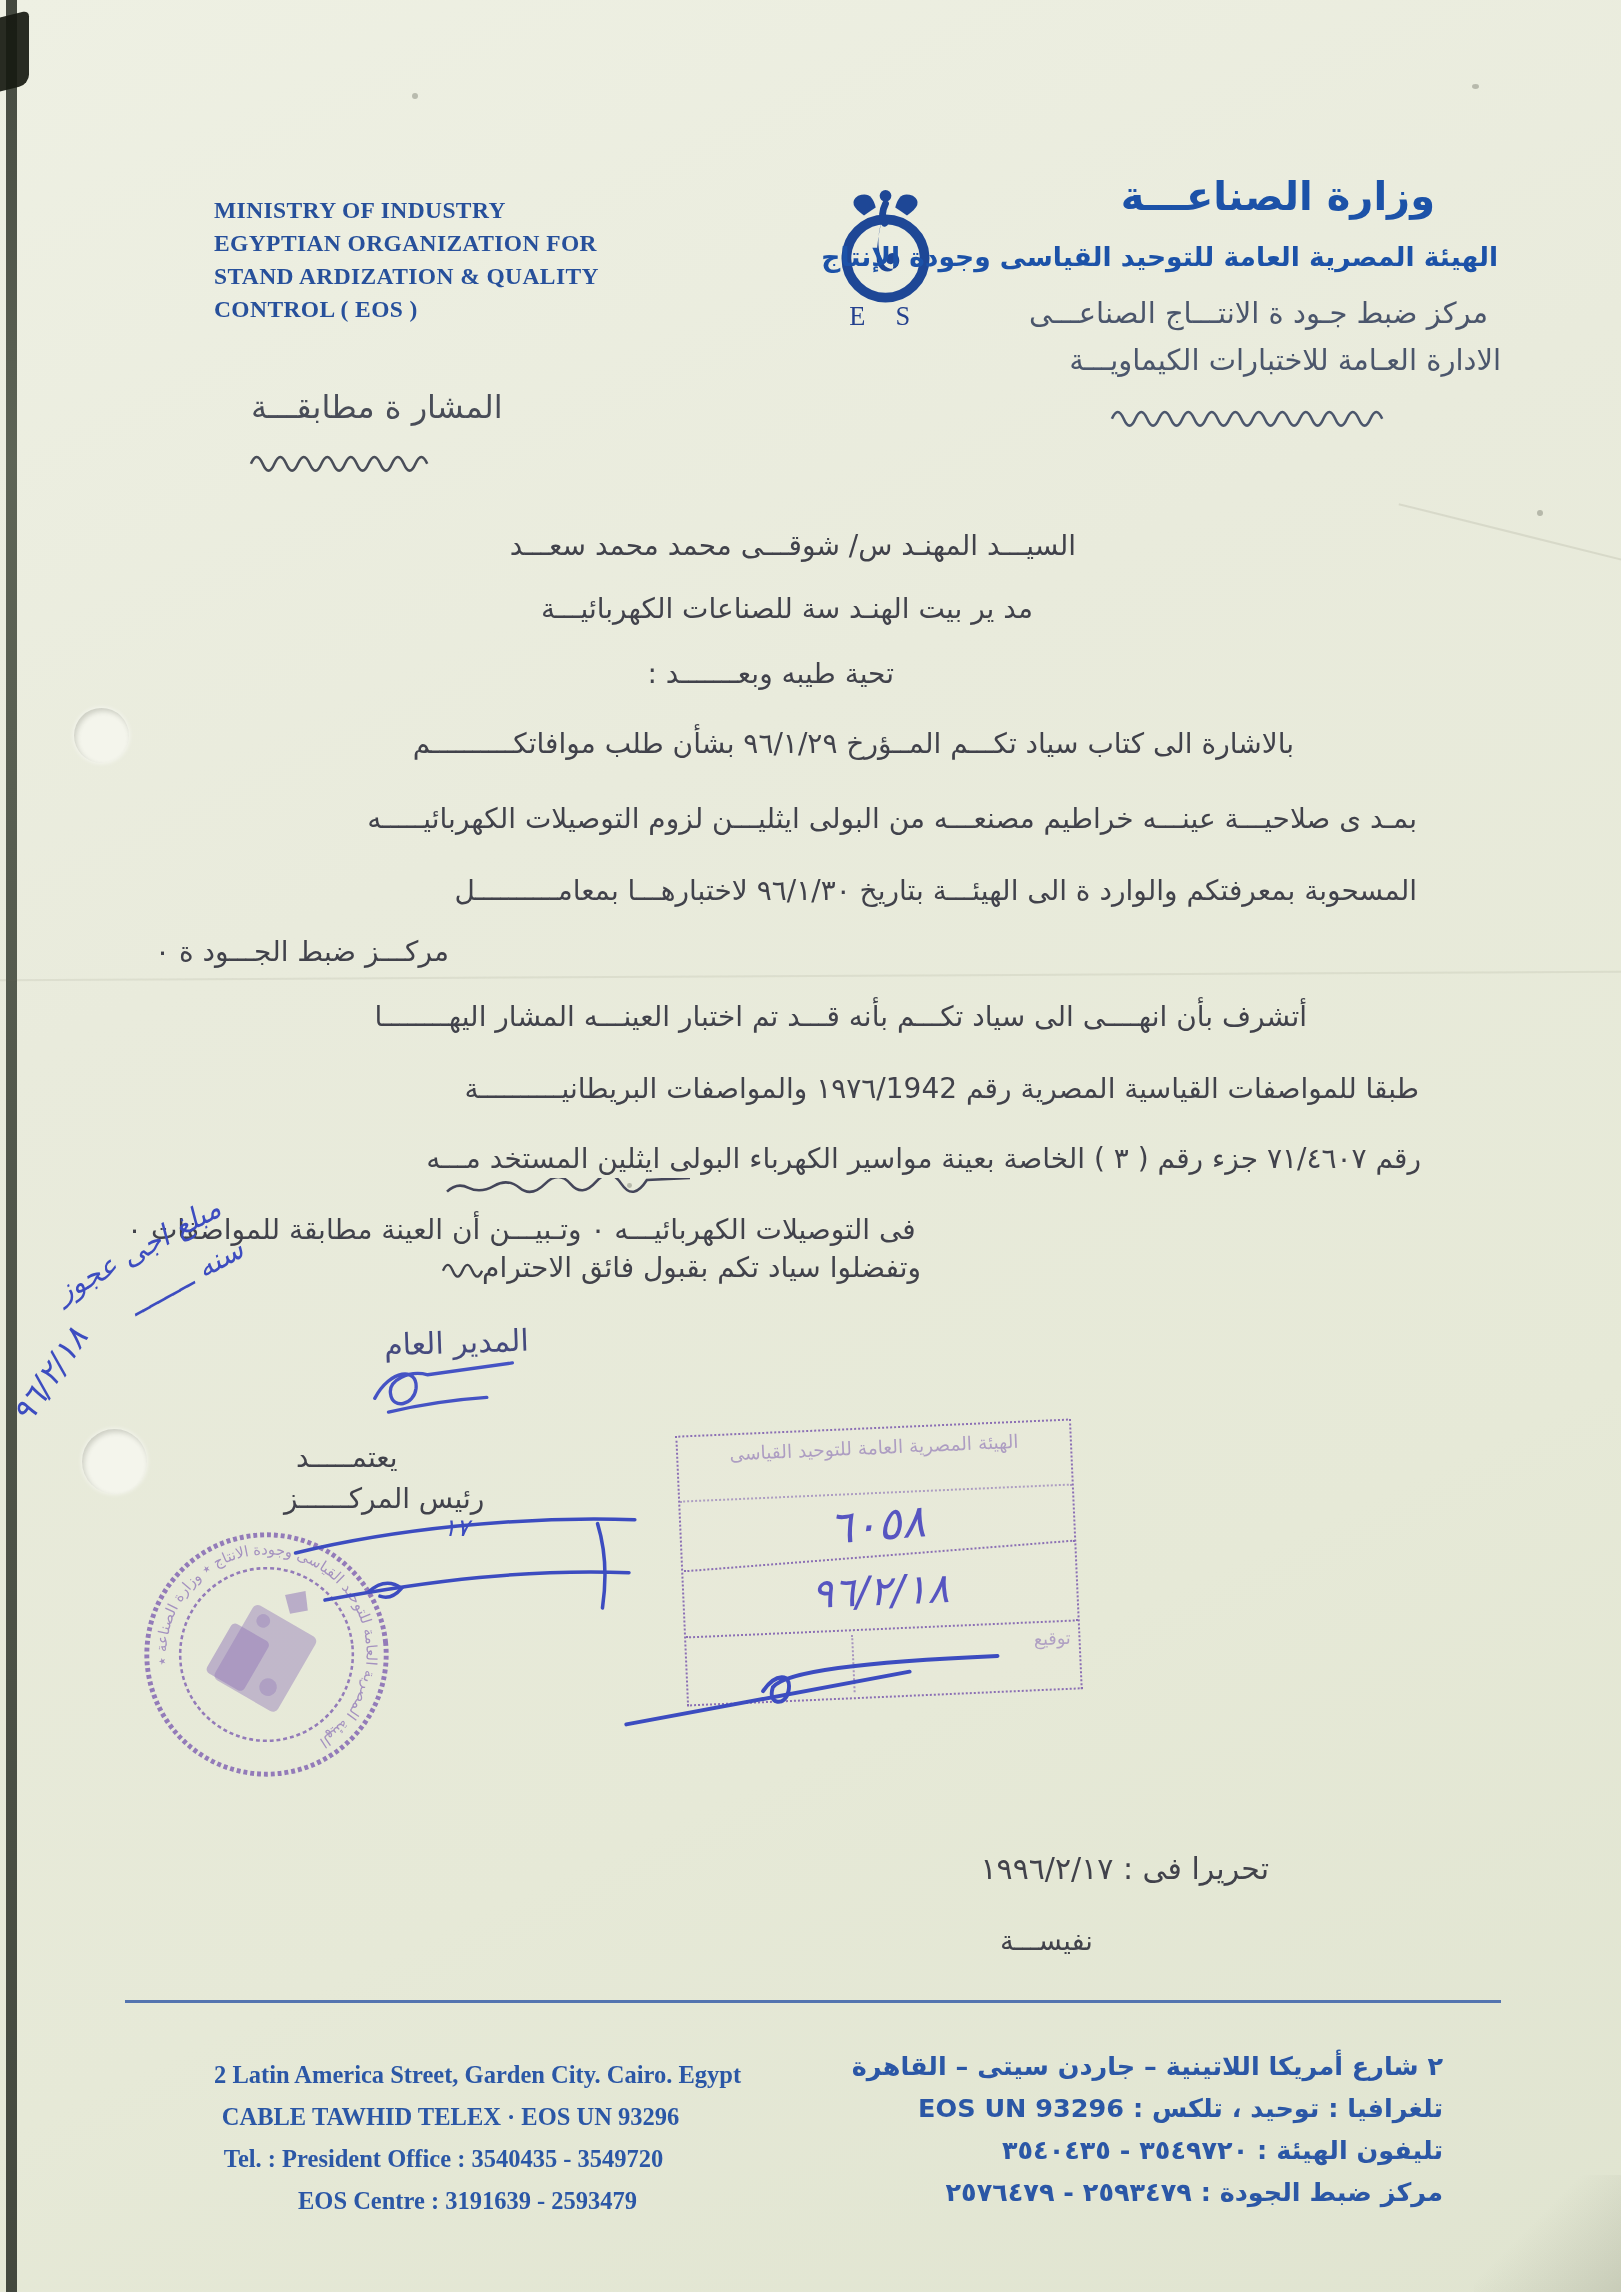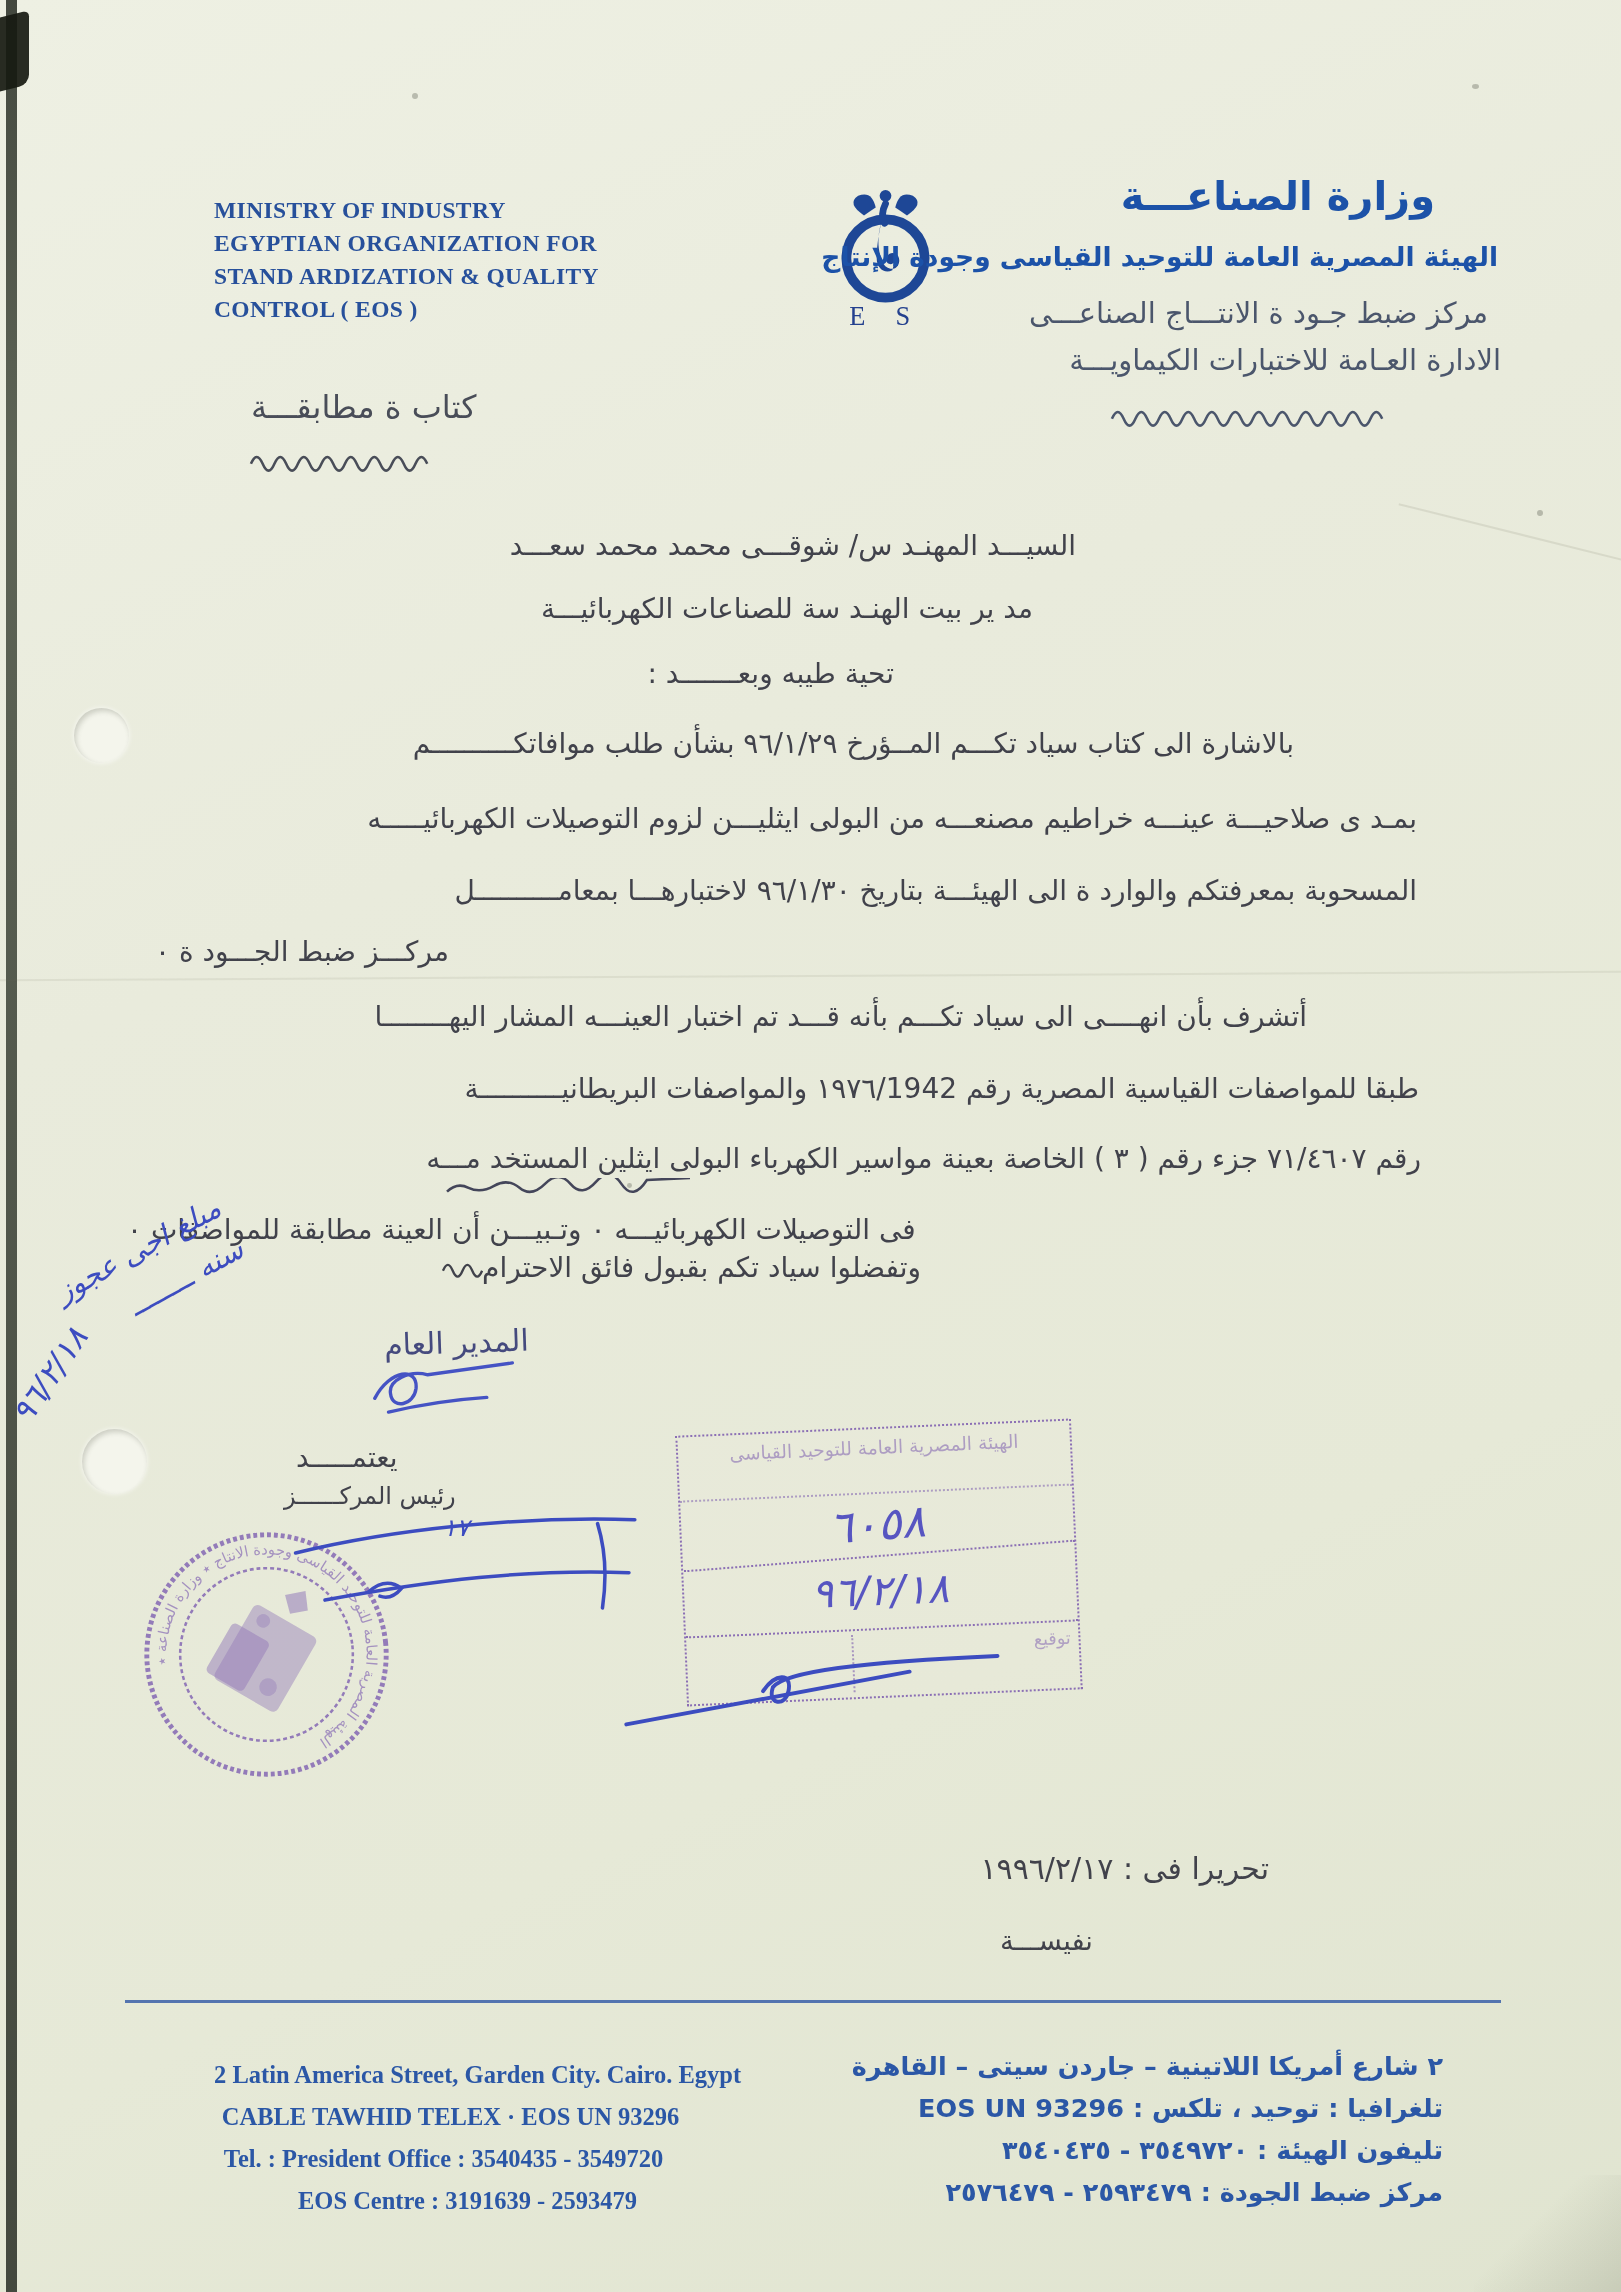--- a/index.html
+++ b/index.html
@@ -50,21 +50,21 @@
   .l-p2l4{left:127px;top:1213px;text-align:right;}
   .l-close{right:700px;top:1251px;}
   
   .hand{color:#3c4cc0;}
   .note-wrap{left:47px;top:1274px;transform:rotate(-29deg);transform-origin:top left;
     font-size:29px;font-style:italic;line-height:47px;}
   .note-date{left:3.9px;top:1409px;transform:rotate(-56deg);transform-origin:top left;
     font-size:32px;font-style:italic;}
   .gm-label{left:384px;top:1325px;font-size:30px;color:#454a7e;transform:rotate(-2deg);}
   .approved{left:296px;top:1441px;font-size:28px;}
-  .head-center{left:284px;top:1482px;font-size:24px;}
+  .head-center{left:284px;top:1482px;font-size:28px;}
   .num17{left:443px;top:1513px;font-size:24.5px;font-style:italic;}
   
   .rect-stamp{left:681px;top:1427px;width:392px;height:267px;transform:rotate(-2.5deg);
     border:2.9px dotted #8465b2;color:#8465b2;opacity:.92;background:rgba(255,255,255,.02);}
   .rs-header{height:57px;border-bottom:2px dotted #8465b2;direction:rtl;text-align:center;
     font-size:18.6px;line-height:25.5px;padding:5.9px 7.8px 0;opacity:.62;overflow:hidden;}
   .rs-number{height:61px;border-bottom:2px dotted #8465b2;text-align:center;
     font-size:45px;font-style:italic;color:#4b49c0;letter-spacing:6.9px;line-height:61px;
     transform:rotate(-2deg);}
   .rs-date{height:71px;border-bottom:2px dotted #8465b2;direction:ltr;text-align:center;
@@ -126,21 +126,21 @@
   <div class="abs rtl ar-ministry">وزارة الصناعـــة</div>
   <div class="abs rtl ar-org">الهيئة المصرية العامة للتوحيد القياسى وجودة الإنتاج</div>
   <div class="abs rtl ar-center">مركز ضبط جـود ة الانتـــاج الصناعـــى</div>
   <div class="abs rtl ar-dept">الادارة العـامة للاختبارات الكيماويـــة</div>
   <div class="abs" style="left:1108px;top:406px;">
     <svg width="284" height="21.6" viewBox="0 0 290 22">
       <path d="M4,13 q6,-14 12,0 t12,0 t12,0 t12,0 t12,0 t12,0 t12,0 t12,0 t12,0 t12,0 t12,0 t12,0 t12,0 t12,0 t12,0 t12,0 t12,0 t12,0 t12,0 t12,0 t12,0 t12,0 t12,0" fill="none" stroke="#4b566c" stroke-width="2.6"></path>
     </svg>
   </div>
 
-  <div class="abs rtl cert-title">كتاب ة مطابقـــة</div>
+  <div class="abs rtl cert-title">المشار ة مطابقـــة</div>
   <div class="abs" style="left:247px;top:451px;">
     <svg width="191" height="21.6" viewBox="0 0 195 22">
       <path d="M4,13 q6,-14 12,0 t12,0 t12,0 t12,0 t12,0 t12,0 t12,0 t12,0 t12,0 t12,0 t12,0 t12,0 t12,0 t12,0 t12,0" fill="none" stroke="#494d58" stroke-width="2.6"></path>
     </svg>
   </div>
 
   <div class="abs rtl typed bl l-addr1">السيـــد المهنـد س/ شوقـــى محمد محمد سعـــد</div>
   <div class="abs rtl typed bl l-addr2">مد ير بيت الهنـد سة للصناعات الكهربائيـــة</div>
   <div class="abs rtl typed bl l-salut">تحية طيبه وبعـــــــد  :</div>
 

